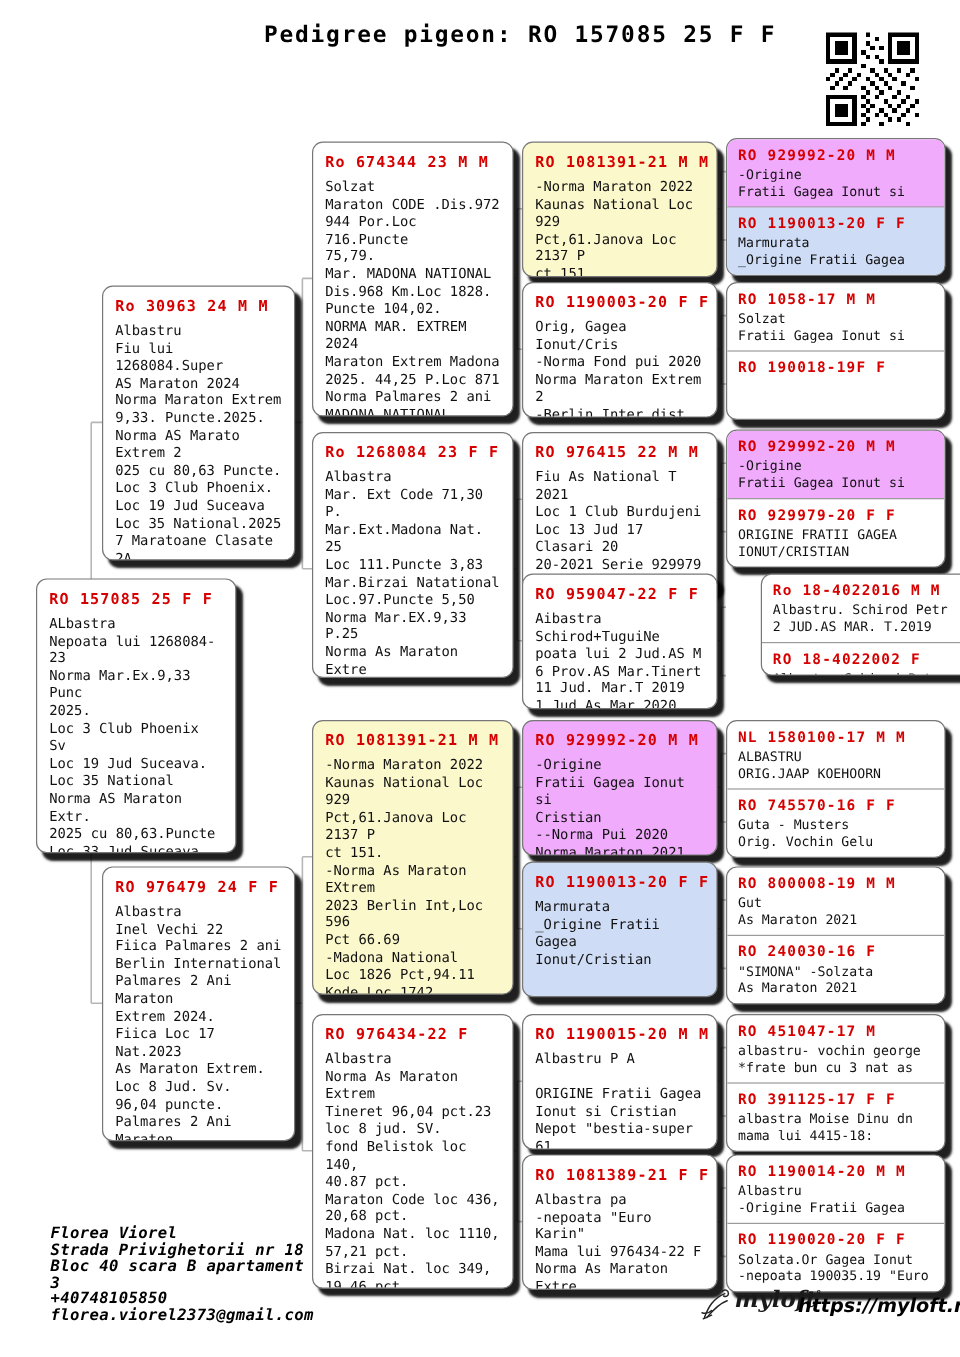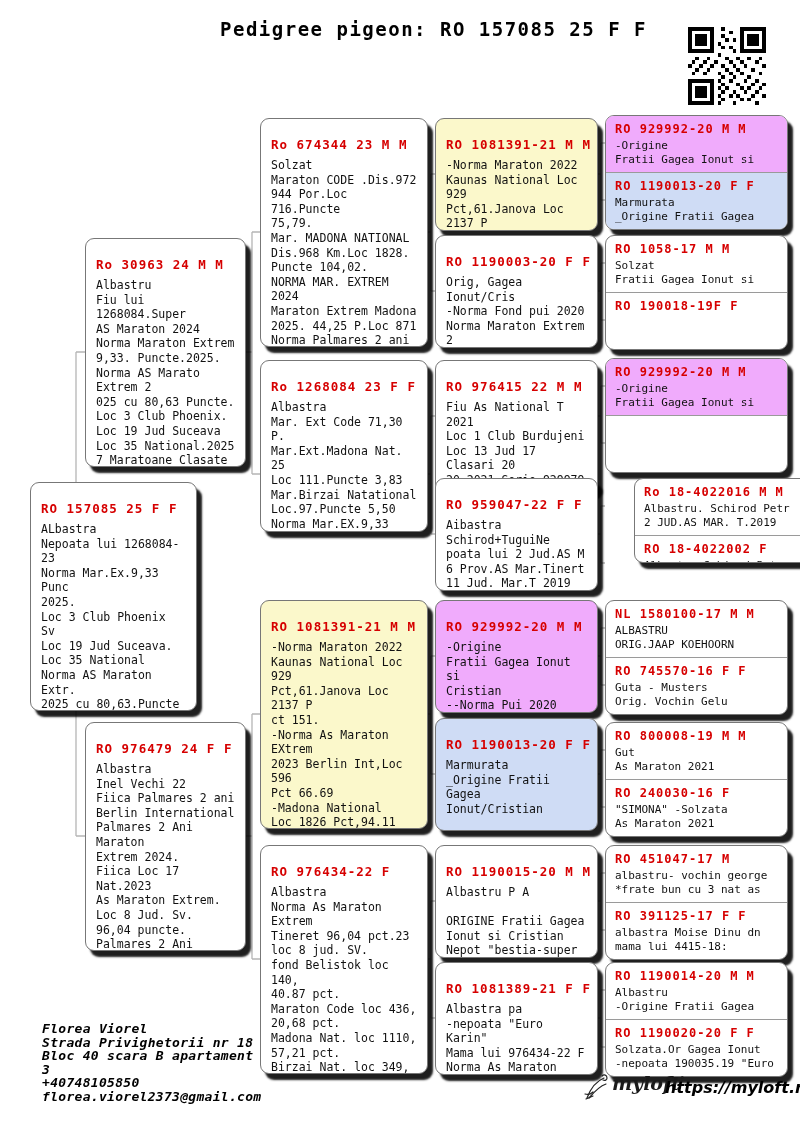--- a/index.html
+++ b/index.html
@@ -11,21 +11,21 @@
   .page-title{
     position:absolute;left:220px;top:18px;
     font-size:19px;font-weight:bold;letter-spacing:1.5px;color:#000;
     white-space:nowrap;
   }
   #connectors{position:absolute;left:0;top:0;z-index:0;}
   .box{
     position:absolute;z-index:1;background:#fff;
     border:1px solid #777;border-radius:9px;
     box-shadow:5px 6px 2px rgba(0,0,0,0.88);
-    padding:18px 10px;box-sizing:border-box;overflow:hidden;
+    padding:8px 10px;box-sizing:border-box;overflow:hidden;
   }
   .box-title{
     color:#d60000;font-weight:bold;font-size:12.5px;
     letter-spacing:1px;margin-bottom:6px;white-space:nowrap;
   }
   .box-body{font-size:11.5px;line-height:14.6px;white-space:pre-line;color:#111;}
   .group{
     position:absolute;z-index:1;background:#fff;
     border:1px solid #777;border-radius:9px;
     box-shadow:5px 6px 2px rgba(0,0,0,0.88);
@@ -227,21 +227,21 @@
 75,79.
 Mar. MADONA NATIONAL
 Dis.968 Km.Loc 1828.
 Puncte 104,02.
 NORMA MAR. EXTREM 2024
 Maraton Extrem Madona
 2025. 44,25 P.Loc 871
 Norma Palmares 2 ani
 MADONA NATIONAL.</div>
 </div>
-<div class="box" style="left:260px;top:360px;width:168px;height:172px">
+<div class="box" style="left:260px;top:360px;width:168px;height:205px">
   <div class="box-title">Ro 1268084 23 F F</div>
   <div class="box-body">Albastra
 Mar. Ext Code 71,30 P.
 Mar.Ext.Madona Nat. 25
 Loc 111.Puncte 3,83
 Mar.Birzai Natational
 Loc.97.Puncte 5,50
 Norma Mar.EX.9,33 P.25
 Norma As Maraton Extre
 2025 80,63 Puncte
@@ -373,20 +373,25 @@
   <div class="half">
     <div class="box-title">RO 190018-19F F</div>
   </div>
 </div>
 <div class="group" style="left:605px;top:358px;width:183px;height:115px">
   <div class="half bg-pink">
     <div class="box-title">RO 929992-20 M M</div>
     <div class="box-body">-Origine
 Fratii Gagea Ionut si</div>
   </div>
+  <div class="half">
+    <div class="box-title">RO 929979-20 F F</div>
+    <div class="box-body">ORIGINE FRATII GAGEA
+IONUT/CRISTIAN</div>
+  </div>
 </div>
 <div class="group" style="left:634px;top:478px;width:183px;height:85px">
   <div class="half">
     <div class="box-title">Ro 18-4022016 M M</div>
     <div class="box-body">Albastru. Schirod Petr
 2 JUD.AS MAR. T.2019</div>
   </div>
   <div class="half">
     <div class="box-title">RO 18-4022002 F</div>
     <div class="box-body">Albastra Schirod Petru

